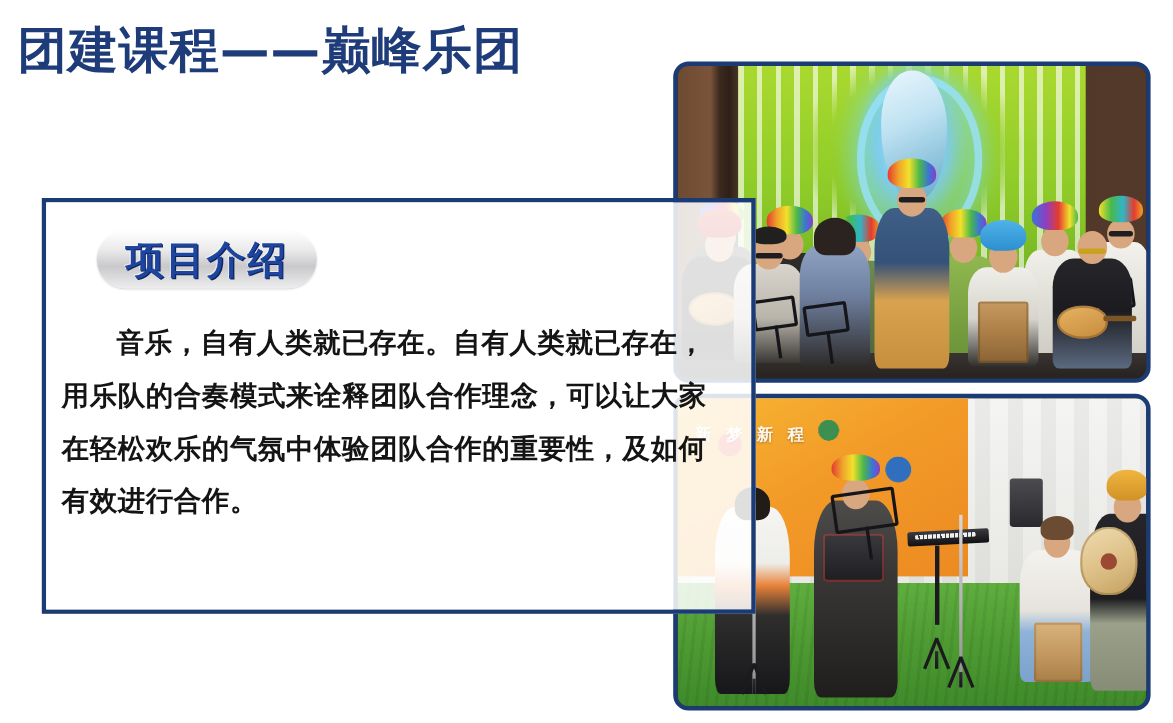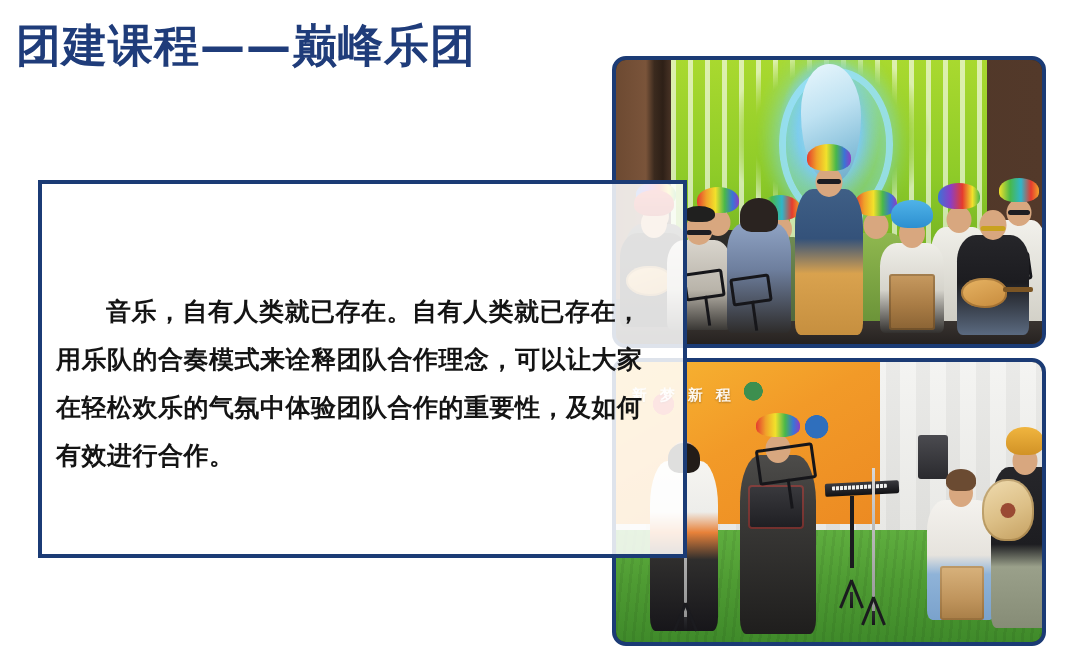--- a/index.html
+++ b/index.html
@@ -447,17 +447,20 @@
           <div class="wig" style="width:38px;height:28px;bottom:86%;background:linear-gradient(180deg,#f0b53f,#d19226);"></div>
         </div>
         <div class="guitar-body" style="left:86%;bottom:36%;"></div>
       </div>
     </div>
   </div>
 
   <div class="text-panel">
     <div class="text-panel-inner"></div>
 
+    <div class="section-heading">
+      <span class="section-heading-text">项目介绍</span>
+    </div>
 
     <div class="body-text">音乐，自有人类就已存在。自有人类就已存在，用乐队的合奏模式来诠释团队合作理念，可以让大家在轻松欢乐的气氛中体验团队合作的重要性，及如何有效进行合作。</div>
   </div>
 
 </div>
 
 </body></html>

